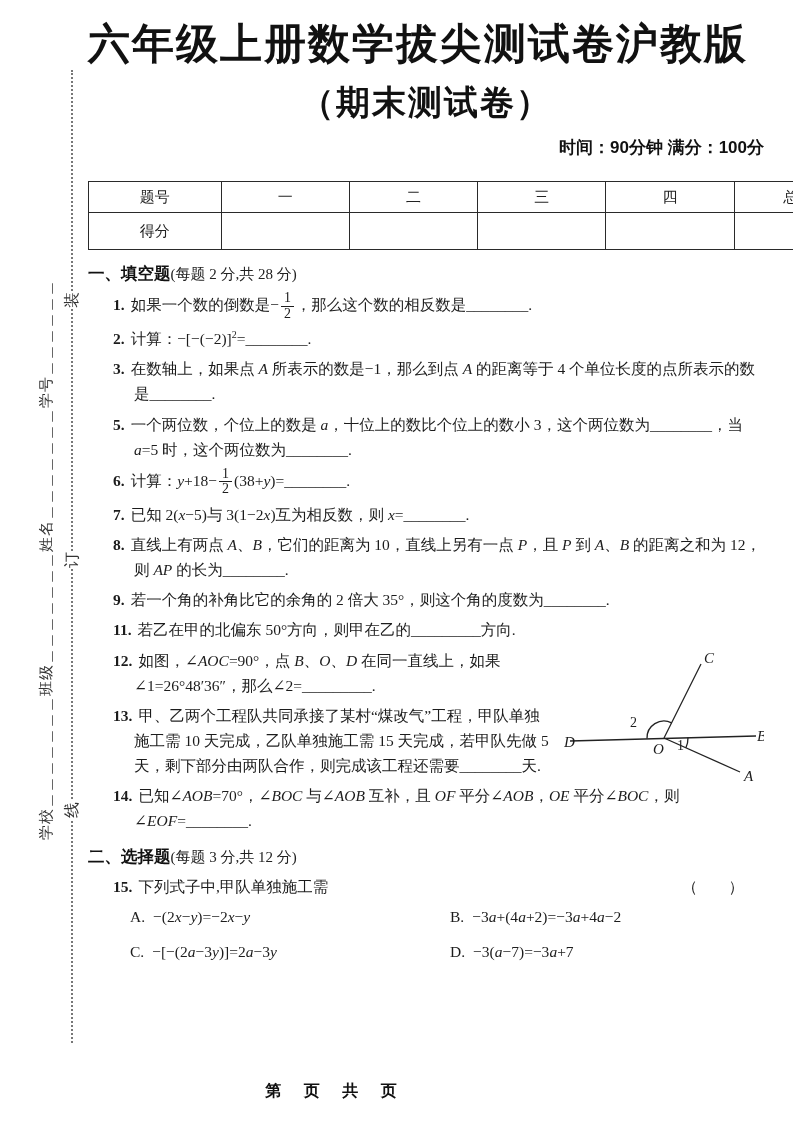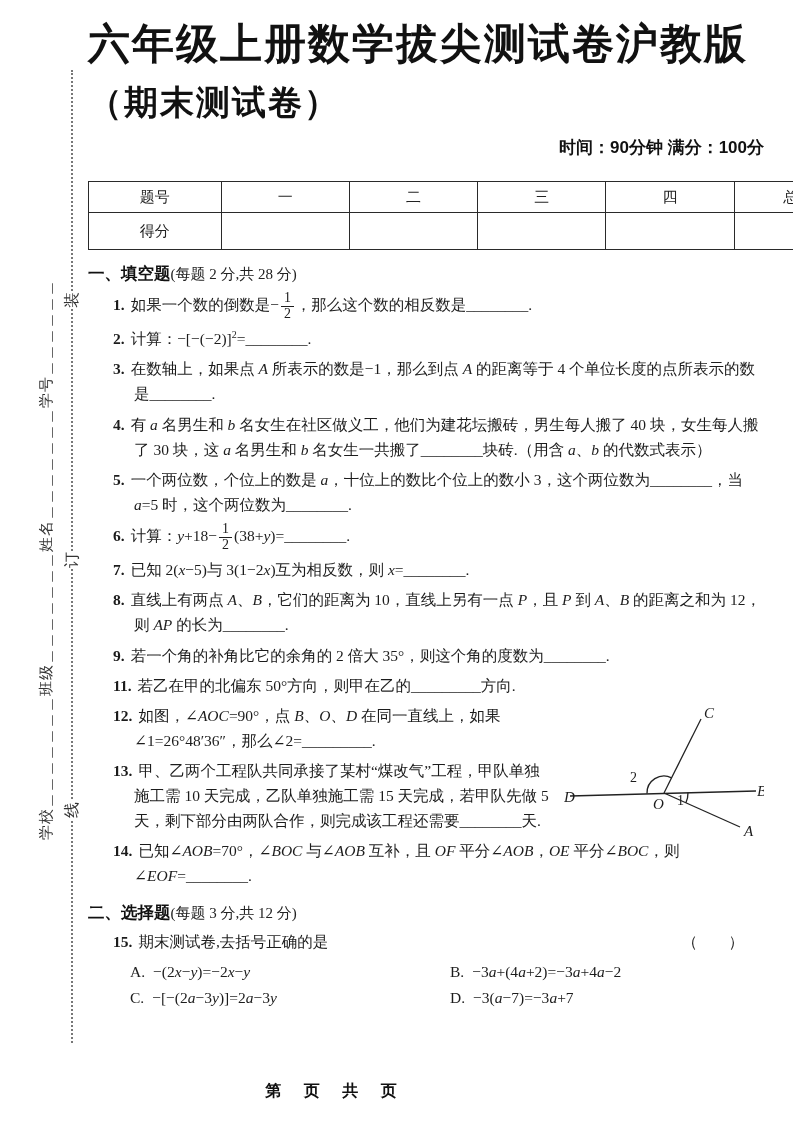--- a/index.html
+++ b/index.html
@@ -25,21 +25,21 @@
     font-size:15px;color:#333;letter-spacing:1px;text-align:center;white-space:nowrap;
   }
   
   #content{position:absolute;left:88px;top:0;width:676px;}
   .title{
     margin-top:20px;text-align:left;
     font-family:"Liberation Sans","DejaVu Sans",sans-serif;
     font-weight:bold;font-size:42px;line-height:1.15;letter-spacing:2px;color:#111;
   }
   .subtitle{
-    margin-top:16px;text-align:left;
+    margin-top:16px;text-align:center;
     font-family:"Liberation Sans","DejaVu Sans",sans-serif;
     font-weight:bold;font-size:34px;line-height:1.1;letter-spacing:2px;color:#111;
   }
   .meta{
     margin-top:12px;text-align:right;
     font-family:"Liberation Sans","DejaVu Sans",sans-serif;
     font-weight:bold;font-size:17px;color:#111;
   }
   table.score{
     border-collapse:collapse;width:775px;margin-top:20px;table-layout:fixed;
@@ -65,21 +65,21 @@
     line-height:1.05;font-size:0.9em;margin:0 2px;text-indent:0;
   }
   .frac .fn{display:block;border-bottom:1.4px solid #1c1c1c;padding:0 3px;}
   .frac .fd{display:block;padding:0 3px;}
   sup{font-size:0.65em;}
   .wrap-fig{position:relative;margin-right:212px;}
   .fig{position:absolute;right:-212px;top:2px;width:200px;height:148px;}
   .fig text{font-size:15px;font-style:italic;fill:#1c1c1c;font-family:"Liberation Serif",serif;}
   .fig text.num{font-style:normal;font-size:14px;}
   .paren{float:right;margin-right:20px;}
-  .opts{display:grid;grid-template-columns:320px 1fr;margin:2px 0 0 42px;}
+  .opts{display:grid;grid-template-columns:320px 1fr;row-gap:10px;margin:2px 0 0 42px;}
   .opt .olb{margin-right:8px;}
   .footer{
     position:absolute;left:0;top:1078px;width:671px;text-align:center;
     font-family:"Liberation Sans","DejaVu Sans",sans-serif;
     font-weight:bold;font-size:16px;letter-spacing:9px;color:#111;
   }
 </style>
 </head>
 <body>
 
@@ -116,21 +116,20 @@
   </tbody>
     </table>
 
   <div class="section-head">
     <span class="lbl">一、填空题</span><span class="note">(每题 2 分,共 28 分)</span>
   </div>
 
   <div class="q"><span class="qn">1.</span><span>如果一个数的倒数是−<span class="frac"><span class="fn">1</span><span class="fd">2</span></span>，那么这个数的相反数是________.</span></div>
   <div class="q"><span class="qn">2.</span><span>计算：−[−(−2)]<sup>2</sup>=________.</span></div>
   <div class="q"><span class="qn">3.</span><span>在数轴上，如果点 <i>A</i> 所表示的数是−1，那么到点 <i>A</i> 的距离等于 4 个单位长度的点所表示的数是________.</span></div>
-  <div class="q"><span class="qn">4.</span><span>有 <i>a</i> 名男生和 <i>b</i> 名女生在社区做义工，他们为建花坛搬砖，男生每人搬了 40 块，女生每人搬了 30 块，这 <i>a</i> 名男生和 <i>b</i> 名女生一共搬了________块砖.（用含 <i>a</i>、<i>b</i> 的代数式表示）</span></div>
   <div class="q"><span class="qn">5.</span><span>一个两位数，个位上的数是 <i>a</i>，十位上的数比个位上的数小 3，这个两位数为________，当 <i>a</i>=5 时，这个两位数为________.</span></div>
   <div class="q"><span class="qn">6.</span><span>计算：<i>y</i>+18−<span class="frac"><span class="fn">1</span><span class="fd">2</span></span>(38+<i>y</i>)=________.</span></div>
   <div class="q"><span class="qn">7.</span><span>已知 2(<i>x</i>−5)与 3(1−2<i>x</i>)互为相反数，则 <i>x</i>=________.</span></div>
   <div class="q"><span class="qn">8.</span><span>直线上有两点 <i>A</i>、<i>B</i>，它们的距离为 10，直线上另有一点 <i>P</i>，且 <i>P</i> 到 <i>A</i>、<i>B</i> 的距离之和为 12，则 <i>AP</i> 的长为________.</span></div>
   <div class="q"><span class="qn">9.</span><span>若一个角的补角比它的余角的 2 倍大 35°，则这个角的度数为________.</span></div>
   <div class="q"><span class="qn">11.</span><span>若乙在甲的北偏东 50°方向，则甲在乙的_________方向.</span></div>
 
   <div class="wrap-fig">
     <div class="q"><span class="qn">12.</span><span>如图，∠<i>AOC</i>=90°，点 <i>B</i>、<i>O</i>、<i>D</i> 在同一直线上，如果∠1=26°48′36″，那么∠2=_________.</span></div>
     <div class="q"><span class="qn">13.</span><span>甲、乙两个工程队共同承接了某村“煤改气”工程，甲队单独施工需 10 天完成，乙队单独施工需 15 天完成，若甲队先做 5 天，剩下部分由两队合作，则完成该工程还需要________天.</span></div>
@@ -152,21 +151,21 @@
     </svg>
   </div>
 
   <div class="q"><span class="qn">14.</span><span>已知∠<i>AOB</i>=70°，∠<i>BOC</i> 与∠<i>AOB</i> 互补，且 <i>OF</i> 平分∠<i>AOB</i>，<i>OE</i> 平分∠<i>BOC</i>，则∠<i>EOF</i>=________.</span></div>
 
   <div class="section-head">
     <span class="lbl">二、选择题</span><span class="note">(每题 3 分,共 12 分)</span>
   </div>
 
   <div class="q">
-    <span class="qn">15.</span><span class="paren">（　　）</span><span>期末测试卷,去括号正确的是</span>
+    <span class="qn">15.</span><span class="paren">（　　）</span><span>下列式子中,甲队单独施工需</span>
   </div>
   <div class="opts">
     <div class="opt"><span class="olb">A.</span><span>−(2<i>x</i>−<i>y</i>)=−2<i>x</i>−<i>y</i></span></div>
     <div class="opt"><span class="olb">B.</span><span>−3<i>a</i>+(4<i>a</i>+2)=−3<i>a</i>+4<i>a</i>−2</span></div>
     <div class="opt"><span class="olb">C.</span><span>−[−(2<i>a</i>−3<i>y</i>)]=2<i>a</i>−3<i>y</i></span></div>
     <div class="opt"><span class="olb">D.</span><span>−3(<i>a</i>−7)=−3<i>a</i>+7</span></div>
   </div>
 
 </div>
 

